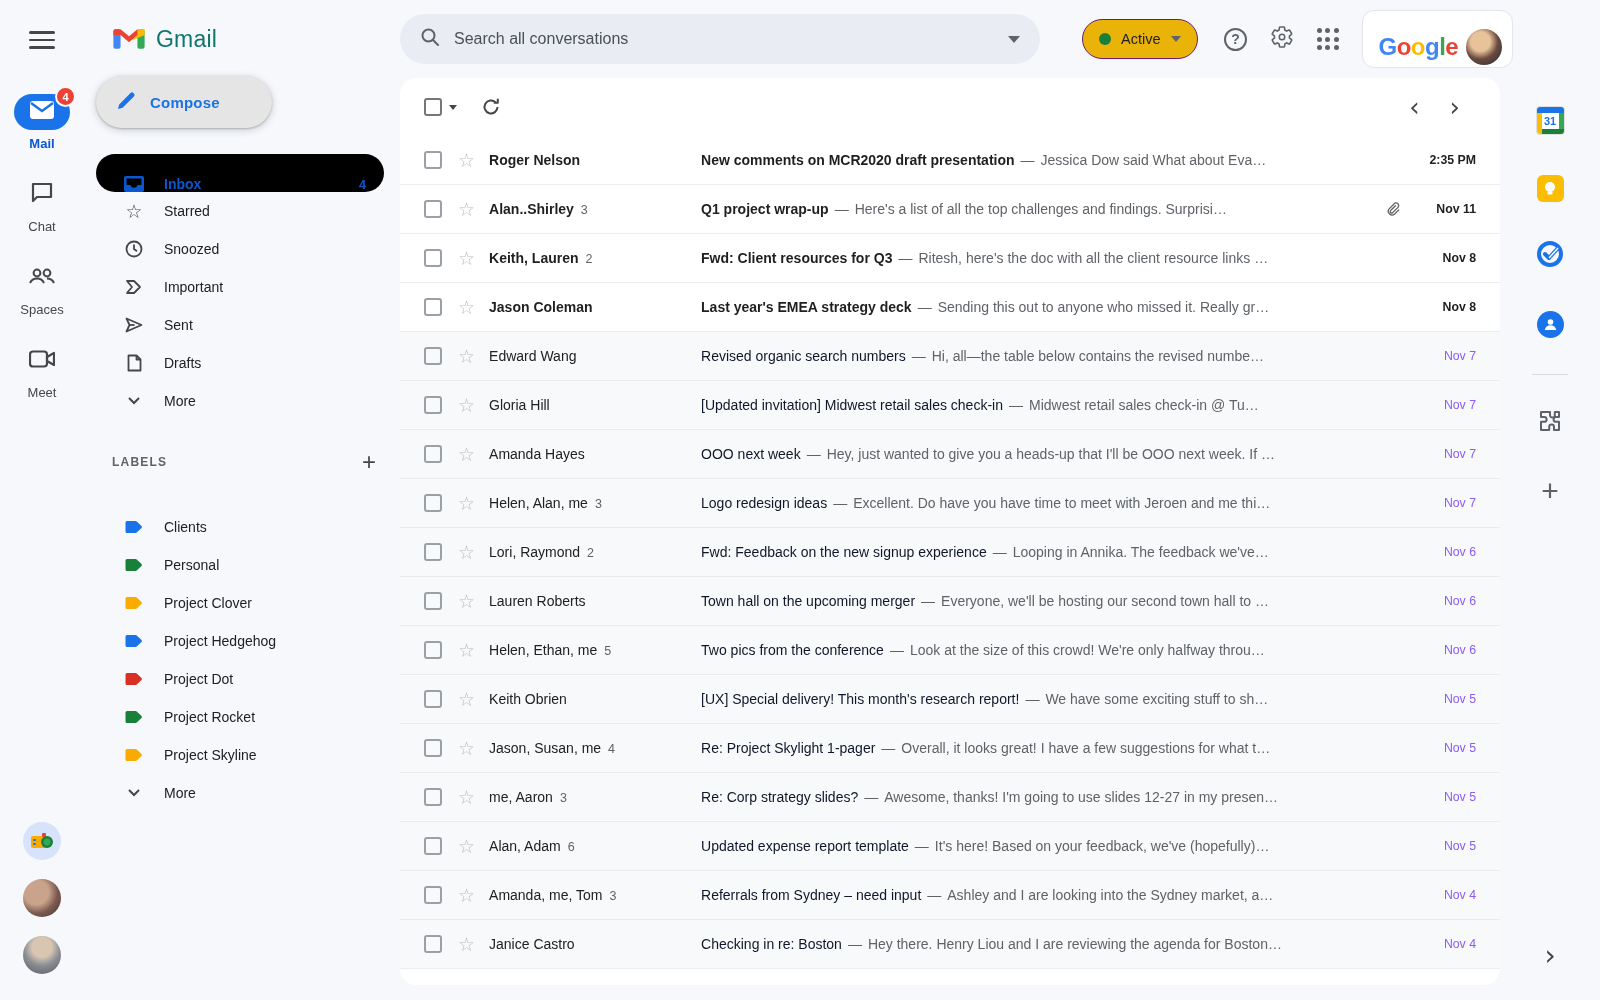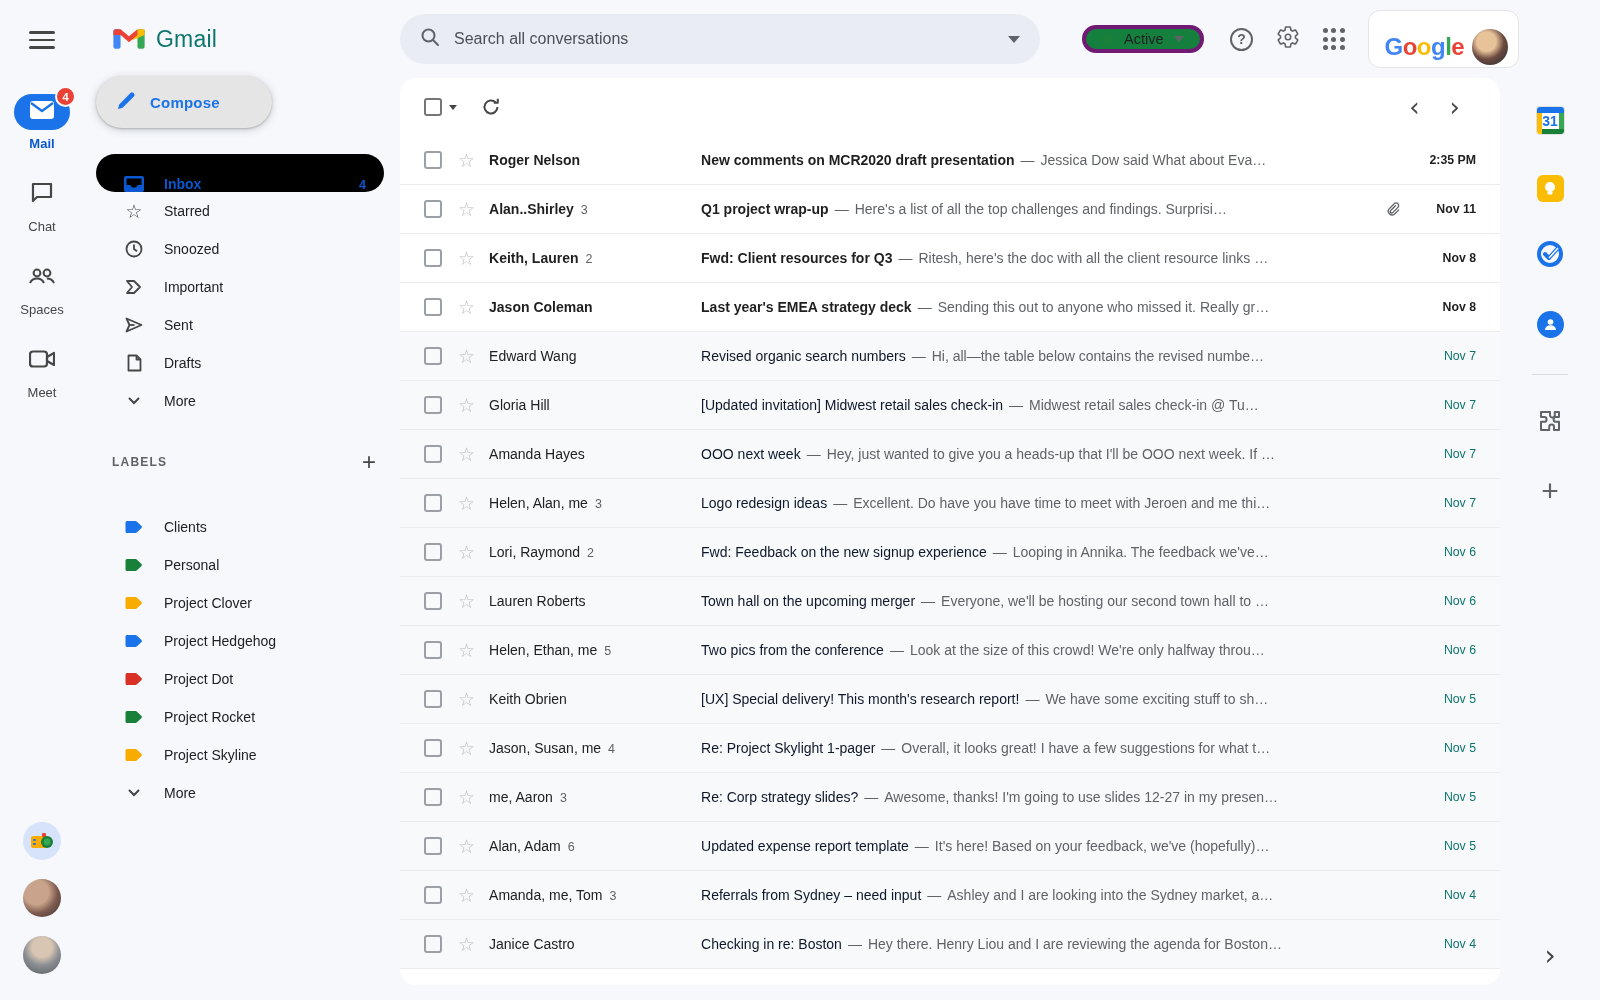--- a/index.html
+++ b/index.html
@@ -42,21 +42,21 @@
   .labels-title { font-size:12px; letter-spacing:1.2px; color:#5f6368; font-weight:700; }
   .labels-plus { margin-left:auto; font-size:24px; color:#444746; cursor:pointer; line-height:1; font-weight:400; }
   .star-glyph { font-size:19px; line-height:1; }
   
   .content { flex:1; display:flex; flex-direction:column; min-width:0; }
   .topbar { height:78px; flex:0 0 78px; display:flex; align-items:center; padding-right:14px; }
   .searchbar { width:640px; height:50px; background:#e9edf3; border-radius:25px; display:flex; align-items:center; padding:0 20px; gap:14px; }
   .searchbar input { flex:1; border:none; outline:none; background:transparent; font-size:16px; color:#202124; font-family:"Liberation Sans",sans-serif; }
   .searchbar input::placeholder { color:#4b5054; opacity:1; }
   .search-caret { width:0; height:0; border-left:6px solid transparent; border-right:6px solid transparent; border-top:7px solid #5f6368; cursor:pointer; }
-  .status-pill { margin-left:42px; height:28px; border:4px solid #701a75; background:#15803d; border-radius:20px; display:flex; align-items:center; gap:10px; padding:0 16px; cursor:pointer; }
+  .status-pill { margin-left:42px; height:40px; border:1px solid #701a75; background:#eab308; border-radius:20px; display:flex; align-items:center; gap:10px; padding:0 16px; cursor:pointer; }
   .status-dot { width:12px; height:12px; border-radius:50%; background:#188038; }
   .status-label { font-size:14.5px; color:#202124; }
   .pill-caret { width:0; height:0; border-left:5px solid transparent; border-right:5px solid transparent; border-top:6px solid #5f6368; }
   .top-ic { width:44px; height:44px; border-radius:50%; display:flex; align-items:center; justify-content:center; cursor:pointer; margin-left:2px; color:#5f6368; }
   .help-circle { width:23px; height:23px; border:2px solid #5f6368; border-radius:50%; display:flex; align-items:center; justify-content:center; font-size:14px; font-weight:700; color:#5f6368; }
   .apps-grid { display:grid; grid-template-columns:repeat(3,5px); grid-template-rows:repeat(3,5px); gap:3.5px; }
   .apps-grid i { background:#5f6368; border-radius:50%; }
   .google-card { margin-left:12px; height:58px; background:#fff; border:1px solid #e3e5e8; border-radius:12px; display:flex; align-items:center; gap:8px; padding:16px 10px 0 16px; cursor:pointer; }
   .google-logo { font-size:24px; font-weight:700; letter-spacing:-.5px; }
   .user-avatar { width:36px; height:36px; border-radius:50%; background:radial-gradient(circle at 40% 35%, #e8c39a 0 30%, #6b4a3f 55%, #1f2a33 100%); }
@@ -77,34 +77,34 @@
   .row.unread .sender-name { font-weight:700; color:#1f1f1f; }
   .sender-name { color:#202124; }
   .msg-count { font-size:12.5px; color:#5f6368; }
   .subj-wrap { flex:1; min-width:0; font-size:14px; white-space:nowrap; overflow:hidden; }
   .subject { color:#0f172a; }
   .row.unread .subject { font-weight:700; color:#1f1f1f; }
   .sep { color:#5f6368; margin:0 6px; }
   .snippet { color:#5f6368; }
   .clip { display:none; margin:0 10px; }
   .row.has-attachment .clip { display:flex; }
-  .date { width:64px; flex:0 0 64px; text-align:right; font-size:12.3px; color:#0f766e; white-space:nowrap; }
+  .date { width:64px; flex:0 0 64px; text-align:right; font-size:12.3px; color:#8b5cf6; white-space:nowrap; }
   .row.unread .date { color:#1f1f1f; font-weight:700; }
   
   .side-rail { width:100px; flex:0 0 100px; display:flex; flex-direction:column; align-items:center; padding-top:22px; position:relative; }
   .side-ic { width:40px; height:40px; display:flex; align-items:center; justify-content:center; cursor:pointer; margin-bottom:28px; }
   .side-divider { width:36px; height:1px; background:#dadce0; margin:2px 0 28px; }
   .side-plus { font-size:30px; color:#5f6368; font-weight:400; }
   .side-collapse { position:absolute; bottom:28px; font-size:28px; color:#444746; cursor:pointer; font-family:"DejaVu Sans",sans-serif; }
   .cal-icon { position:relative; width:27px; height:27px; background:#fff; border-radius:3px; box-shadow:0 0 0 1px #e0e0e0; overflow:hidden; font-weight:700; }
   .cal-icon .top { position:absolute; top:0; left:0; right:0; height:6px; background:#1a73e8; }
   .cal-icon .right { position:absolute; top:6px; right:0; width:5px; bottom:5px; background:#34a853; }
   .cal-icon .bottom { position:absolute; bottom:0; left:5px; right:0; height:5px; background:#188038; }
   .cal-icon .left { position:absolute; top:6px; left:0; width:5px; bottom:0; background:#fbbc04; }
-  .cal-icon .num { position:absolute; inset:0; display:flex; align-items:center; justify-content:center; color:#1a73e8; font-size:14px; padding-top:2px; }
+  .cal-icon .num { position:absolute; inset:0; display:flex; align-items:center; justify-content:center; color:#1a73e8; font-size:11px; padding-top:2px; }
   .keep-icon { width:27px; height:27px; border-radius:6px; background:#fbbc04; display:flex; align-items:center; justify-content:center; }
   .contacts-icon { width:27px; height:27px; border-radius:50%; background:#1a73e8; display:flex; align-items:center; justify-content:center; }
 </style>
 </head>
 <body>
 
 <aside class="rail">
   <div class="hamburger">
       <span></span>
       <span></span>

